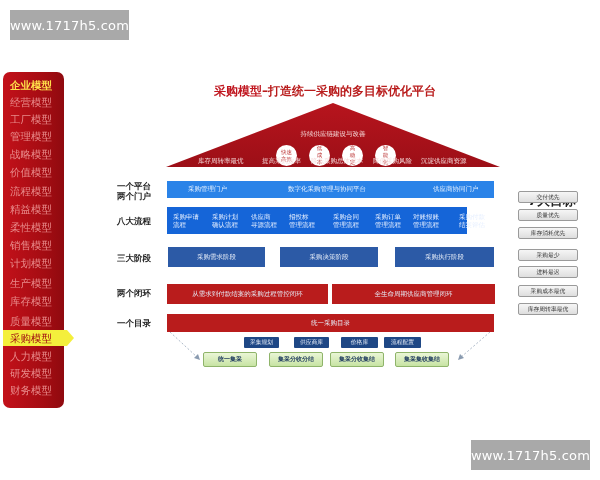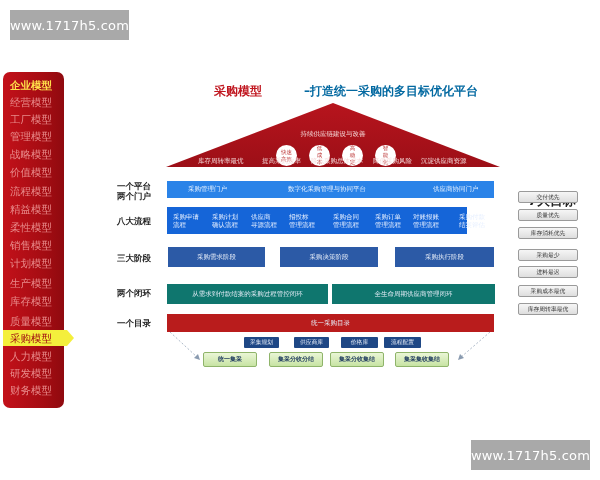--- a/index.html
+++ b/index.html
@@ -17,39 +17,39 @@
   .side-item { position:absolute; left:0; width:61px; height:16px; font-size:10.5px; color:#e88a8a;
                padding-left:7px; box-sizing:border-box; line-height:16px; white-space:nowrap; }
   .side-item.head { color:#ffe04a; font-weight:bold; }
   .side-item.active { background:#f4ef3c; color:#a00d12; width:64px; }
   .side-item.active::after { content:""; position:absolute; right:-7px; top:0; border-left:7px solid #f4ef3c;
                              border-top:8px solid transparent; border-bottom:8px solid transparent; }
 
   
   #title { position:absolute; left:214px; top:83px; font-size:12px; font-weight:bold; white-space:nowrap; }
   #title .red { color:#c0161f; }
-  #title .blue { color:#0369a1;margin-left:42px; }
+  #title .blue { color:#b91c1c; }
   .roof-top { position:absolute; left:0; top:28px; width:334px; text-align:center; color:#f5dada; font-size:6.5px; }
   .circle { position:absolute; top:42px; width:21px; height:21px; border-radius:50%; background:#fff;
             color:#b33; font-size:5.5px; display:flex; align-items:center; justify-content:center; text-align:center; line-height:7px; }
   .roof-bottom { position:absolute; top:156px; font-size:6.5px; color:#f7dede; white-space:nowrap; }
 
   .rowlabel { position:absolute; font-size:8.5px; font-weight:bold; color:#222; line-height:10px; white-space:nowrap; }
 
   #platform { position:absolute; left:167px; top:181px; width:327px; height:17px; background:#2a83e8;
               color:#e6f1ff; font-size:6.5px; }
   #platform span { position:absolute; top:4px; white-space:nowrap; }
 
   #flows { position:absolute; left:167px; top:207px; width:300px; height:27px; background:#1565d8;
            color:#e6efff; font-size:6.5px; }
   .flow { position:absolute; top:6px; line-height:8px; white-space:nowrap; }
 
   .phase { position:absolute; top:247px; height:20px; background:#2c5aa6; color:#e6edf8; font-size:6.5px;
            display:flex; align-items:center; justify-content:center; }
-  .loop { position:absolute; top:284px; height:20px; background:#0f766e; color:#e6edf8; font-size:6.5px;
+  .loop { position:absolute; top:284px; height:20px; background:#b91c1c; color:#e6edf8; font-size:6.5px;
           display:flex; align-items:center; justify-content:center; }
   #catalog { position:absolute; left:167px; top:314px; width:327px; height:18px; background:#b91c1c; color:#e6edf8;
              font-size:6.5px; display:flex; align-items:center; justify-content:center; }
   .subtag { position:absolute; top:337px; height:11px; background:#1e4785; color:#e6edf8; font-size:5.8px;
             display:flex; align-items:center; justify-content:center; border-radius:1px; }
   .greenbox { position:absolute; top:352px; height:13px; background:linear-gradient(#eaf6d6,#c7e3a3);
               border:1px solid #8fb46a; color:#1e3a5f; font-size:6px; font-weight:bold;
               display:flex; align-items:center; justify-content:center; border-radius:2px; }
 
   #goals-title { position:absolute; left:528px; top:192px; font-size:13px; font-weight:bold; color:#222; }

